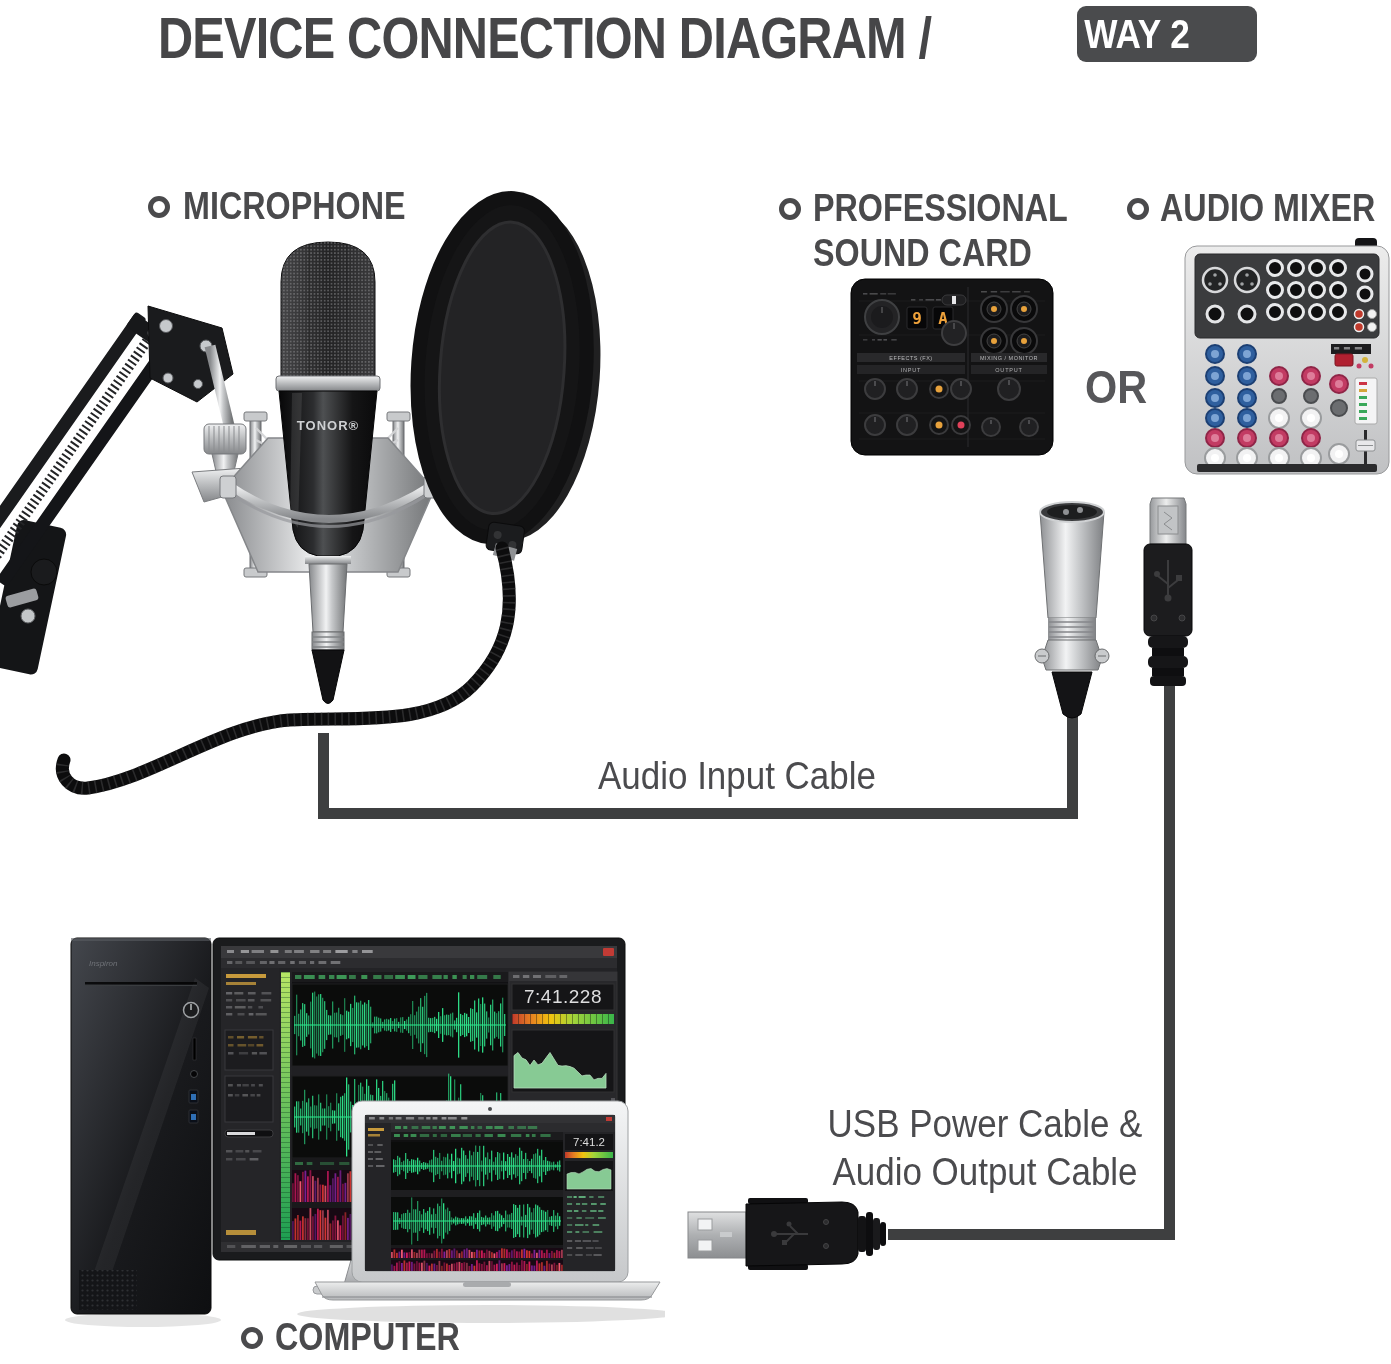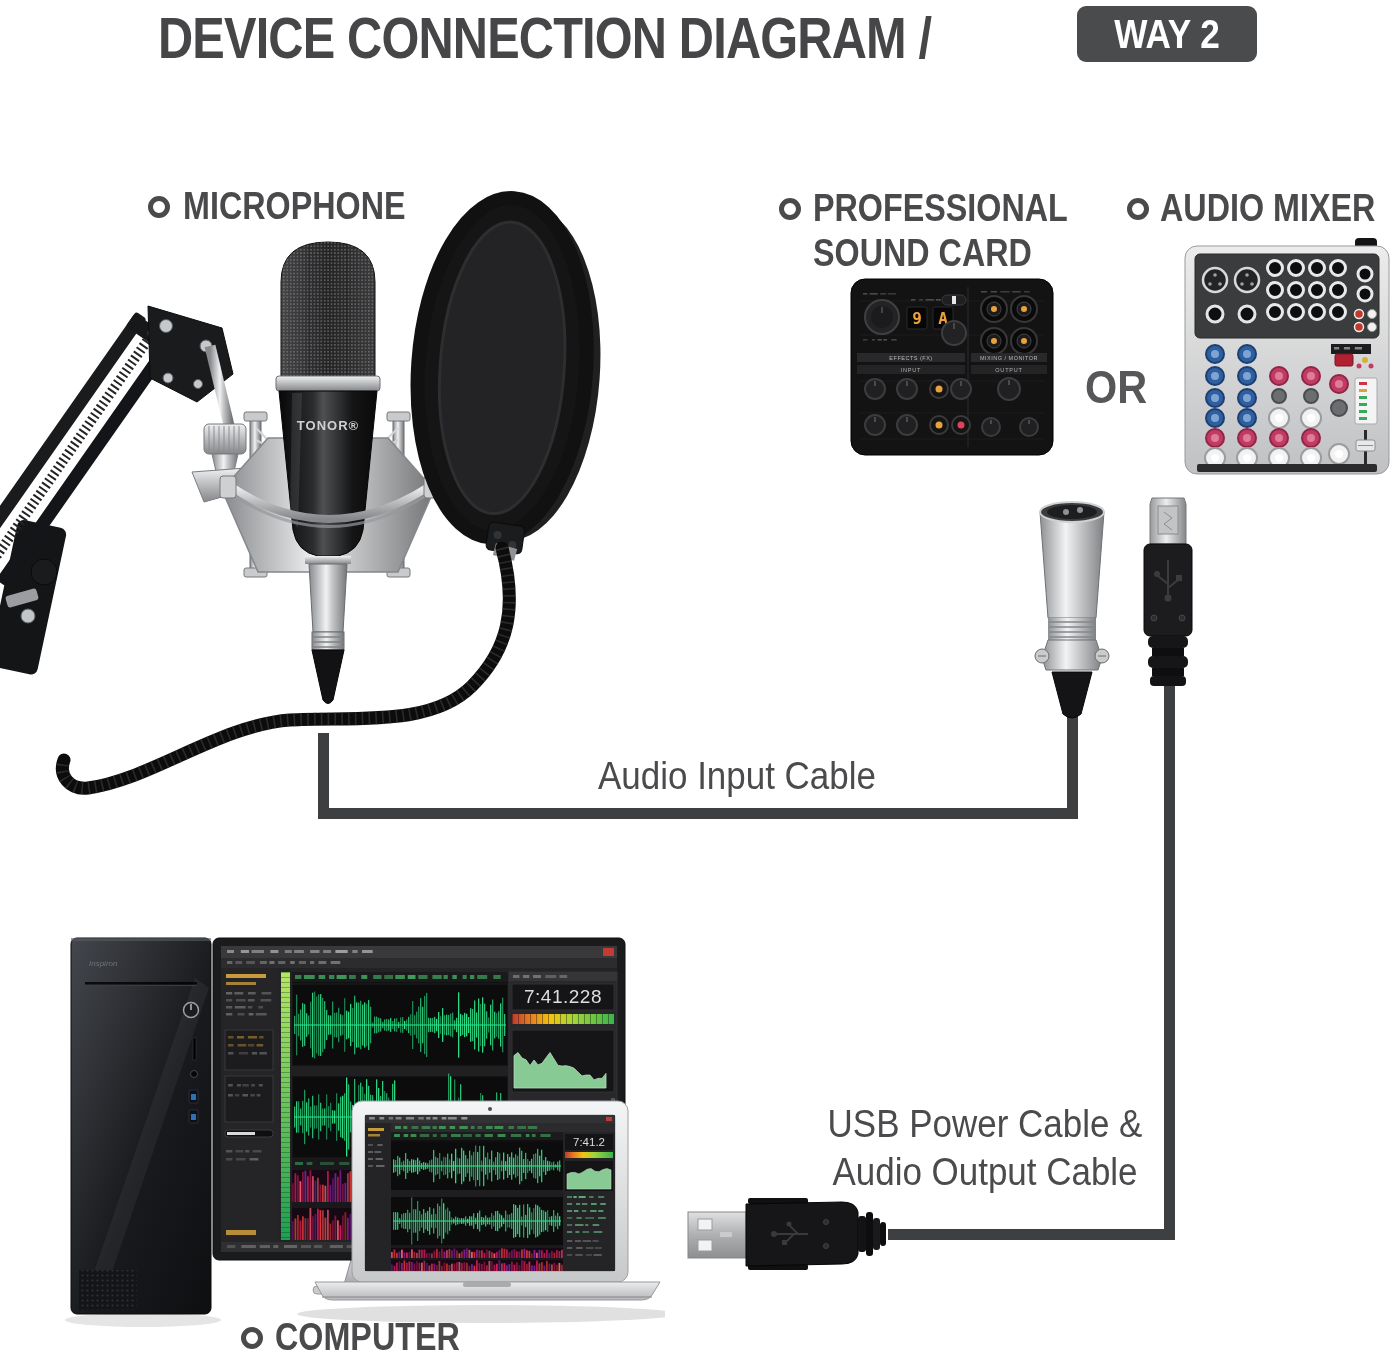--- a/index.html
+++ b/index.html
@@ -3,21 +3,21 @@
 <meta charset="utf-8">
 <style>
   html,body{margin:0;padding:0;background:#fff;}
   body{width:1391px;height:1364px;font-family:"Liberation Sans",sans-serif;}
   .canvas{position:relative;width:1391px;height:1364px;background:#ffffff;overflow:hidden;}
   .abs{position:absolute;}
   
   .page-title{position:absolute;left:158px;top:4px;margin:0;font-size:58px;font-weight:700;
     color:#464648;letter-spacing:-1px;transform:scaleX(.84);transform-origin:left top;white-space:nowrap;}
   .badge{position:absolute;left:1077px;top:6px;width:180px;height:56px;background:#4a4b4d;border-radius:9px;
-    display:flex;align-items:center;justify-content:center;}
+    display:flex;align-items:center;justify-content:flex-start;}
   .badge span{color:#fff;font-size:40px;font-weight:700;transform:scaleX(.88);white-space:nowrap;}
   
   .ring{position:absolute;width:12px;height:12px;border:5px solid #4a4a4c;border-radius:50%;background:#fff;}
   .lbl{position:absolute;font-size:38px;font-weight:700;color:#4a4a4c;line-height:45px;
     transform:scaleX(.85);transform-origin:left top;white-space:nowrap;}
   .cable-lbl{position:absolute;font-size:38px;font-weight:400;color:#4b4b4e;text-align:center;
     transform:scaleX(.92);transform-origin:center top;line-height:48px;}
   .or-lbl{position:absolute;left:1085px;top:360px;font-size:46px;font-weight:700;color:#57575a;
     transform:scaleX(.9);transform-origin:left top;}
   

